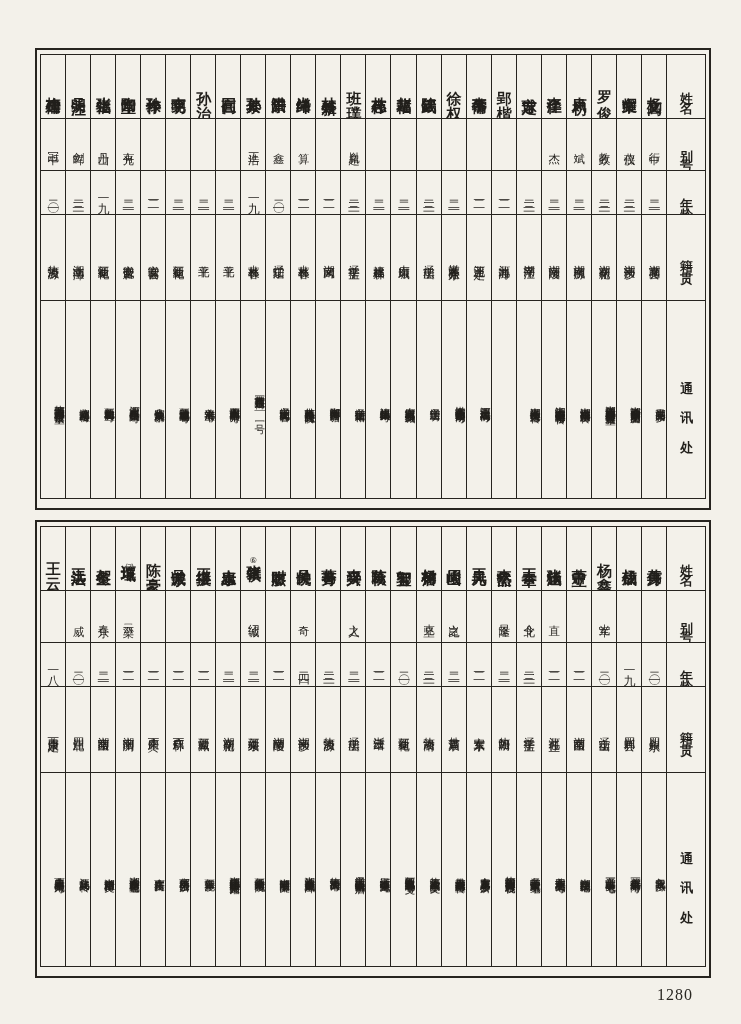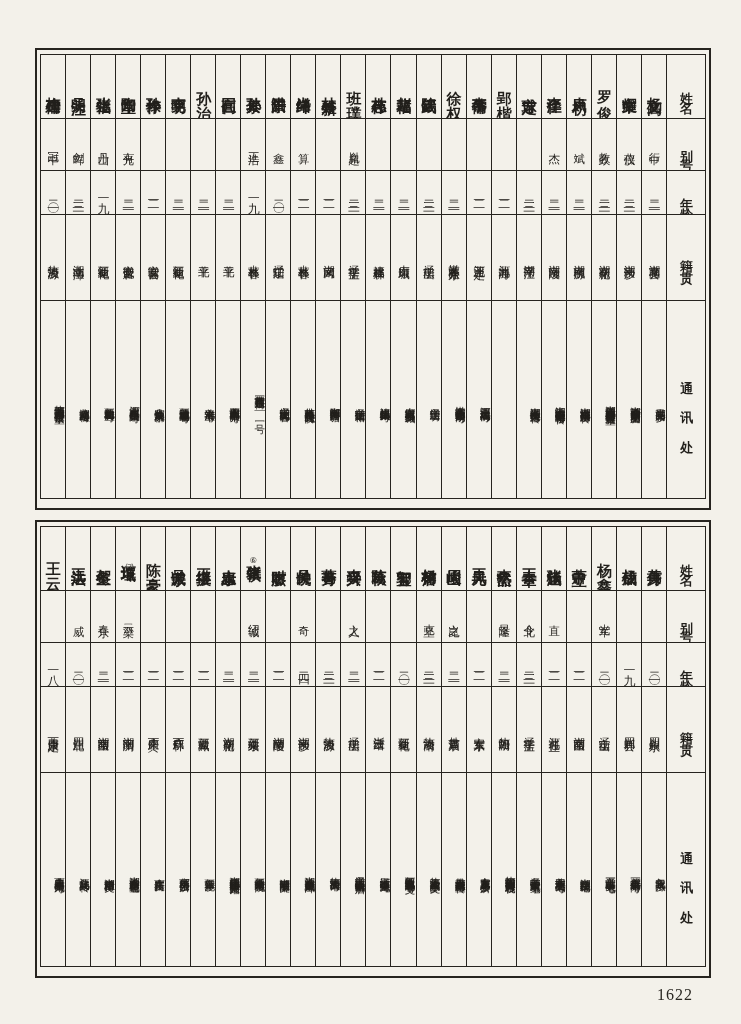--- a/index.html
+++ b/index.html
@@ -575,14 +575,14 @@
             <span class="note"></span>
     </div>
     <div class="cell c-alias"></div>
     <div class="cell c-age">一八</div>
     <div class="cell c-native">西康康定</div>
     <div class="cell c-contact">西康康定县中山街九十八号</div>
   </div>
       </div>
   </div>
 
-  <div class="page-number">1622</div>
+  <div class="page-number">1280</div>
 </div>
 
 </body></html>

